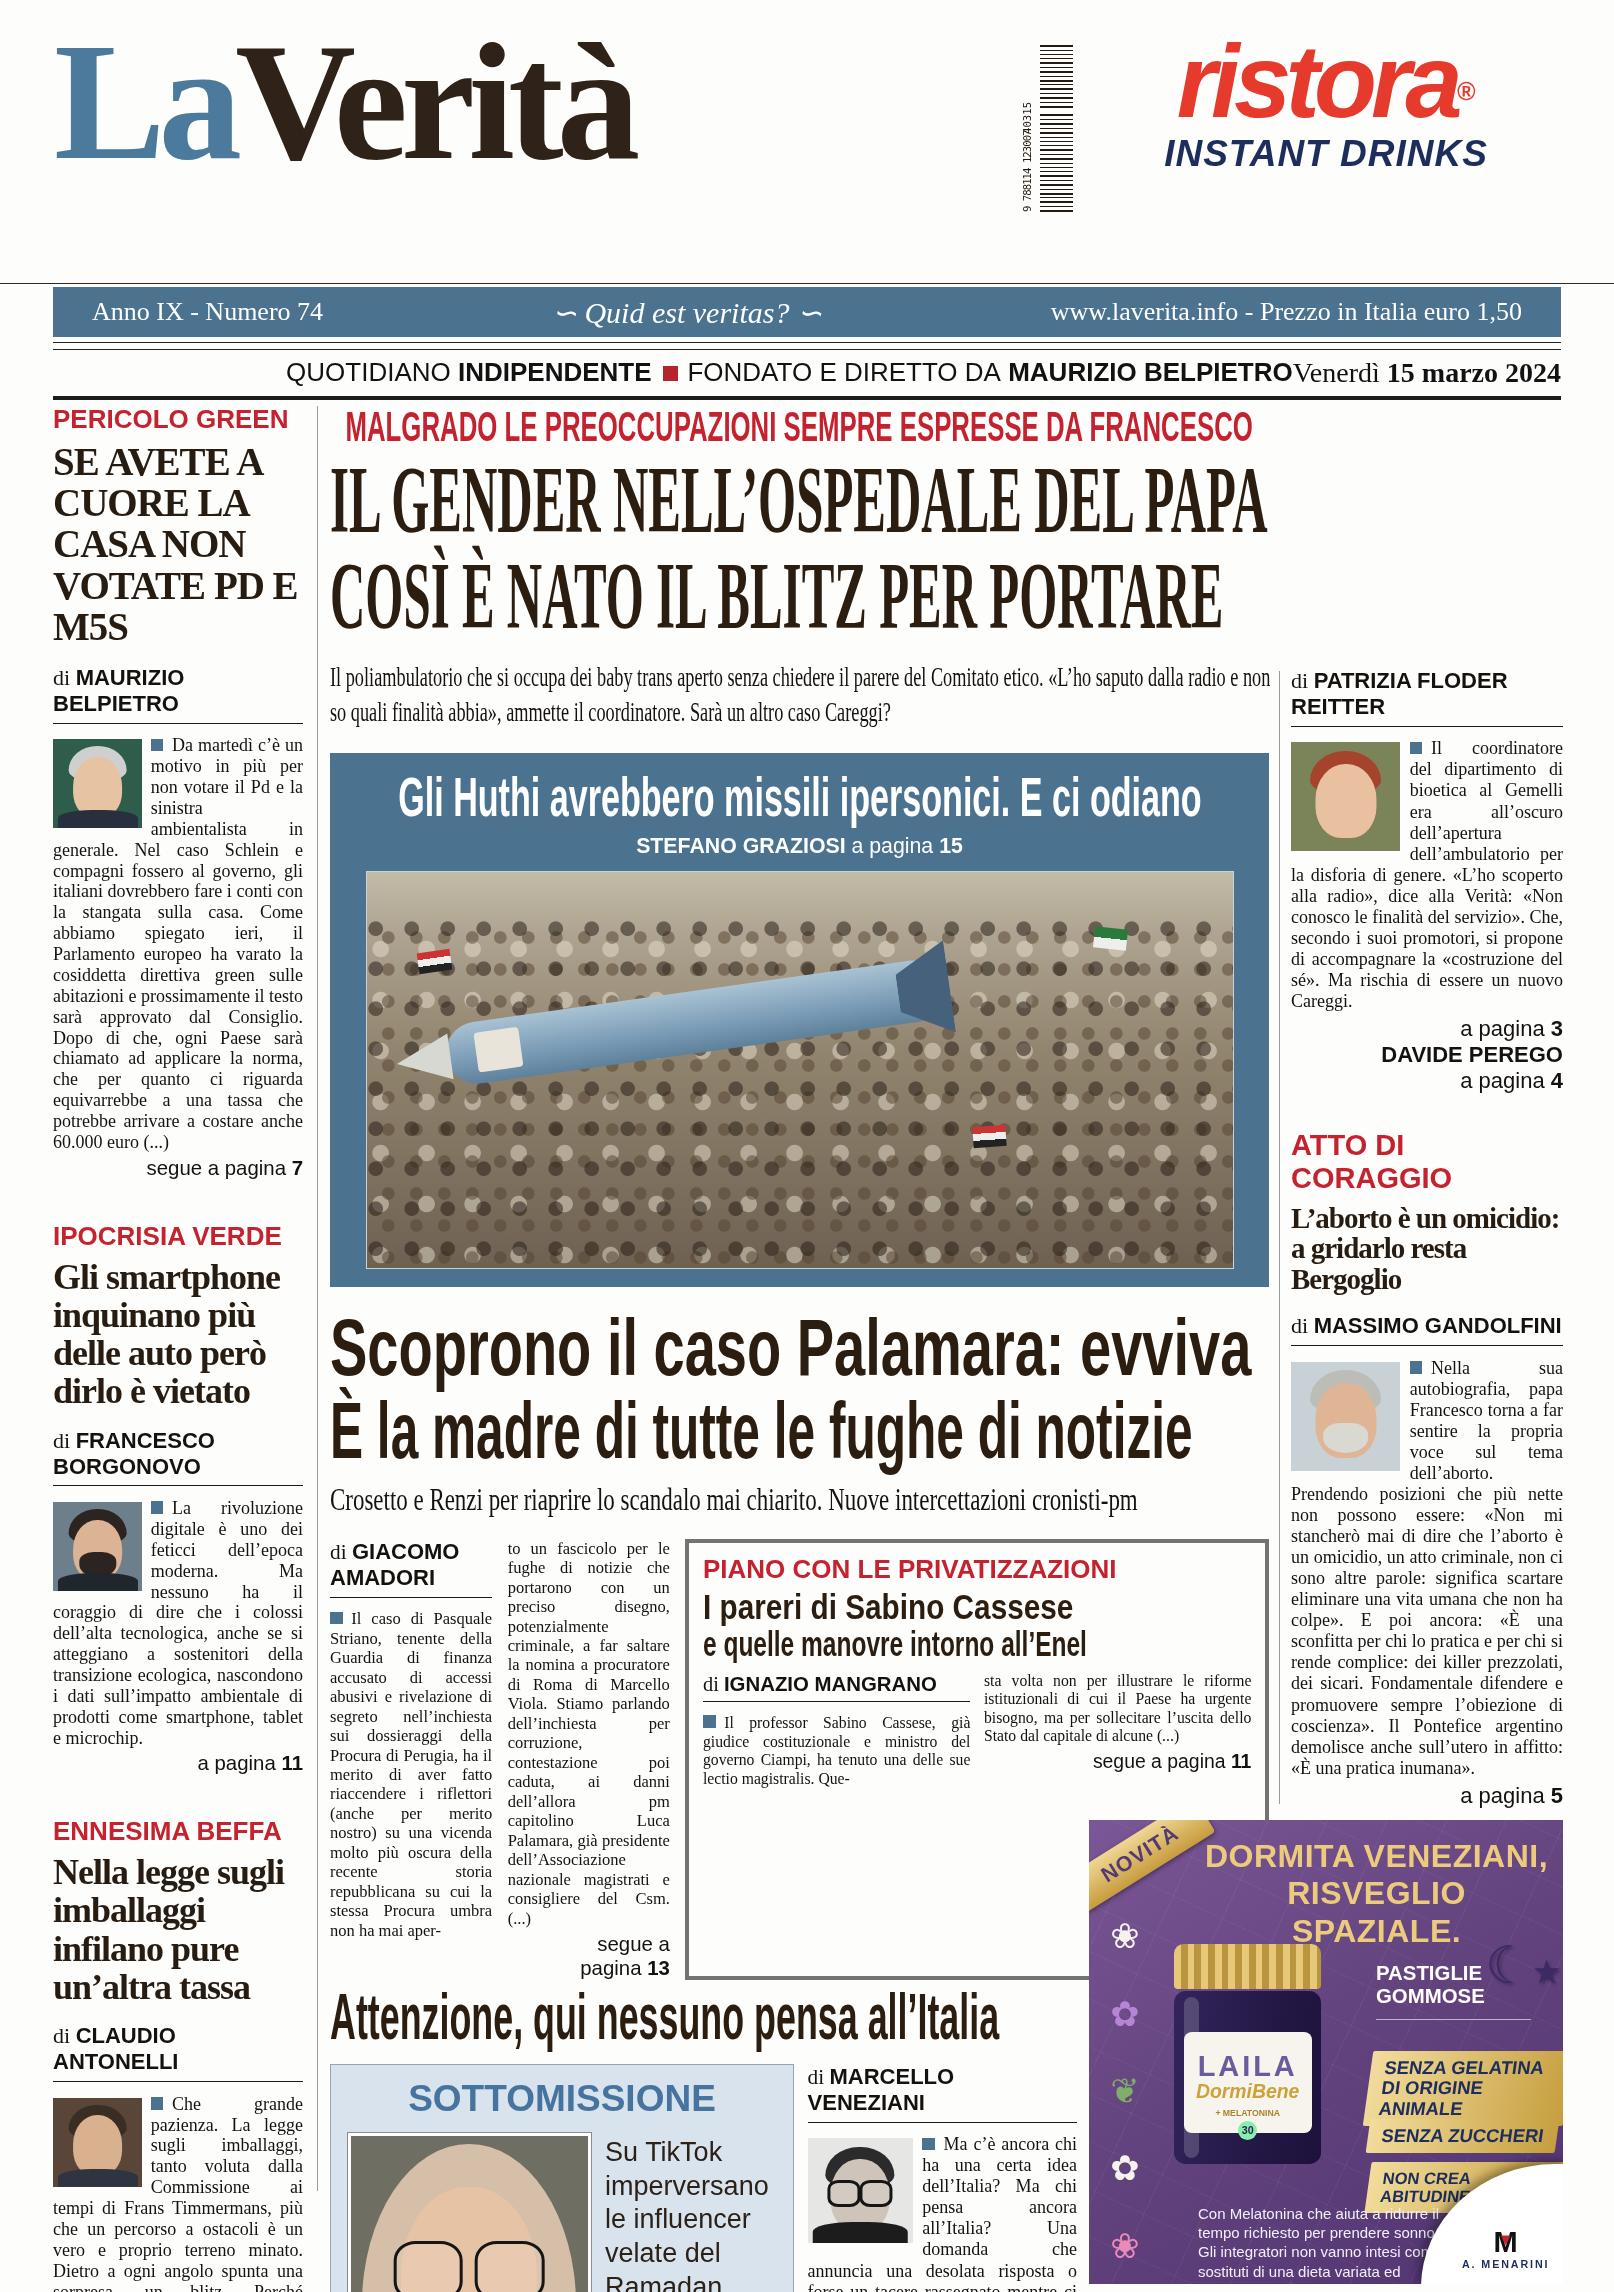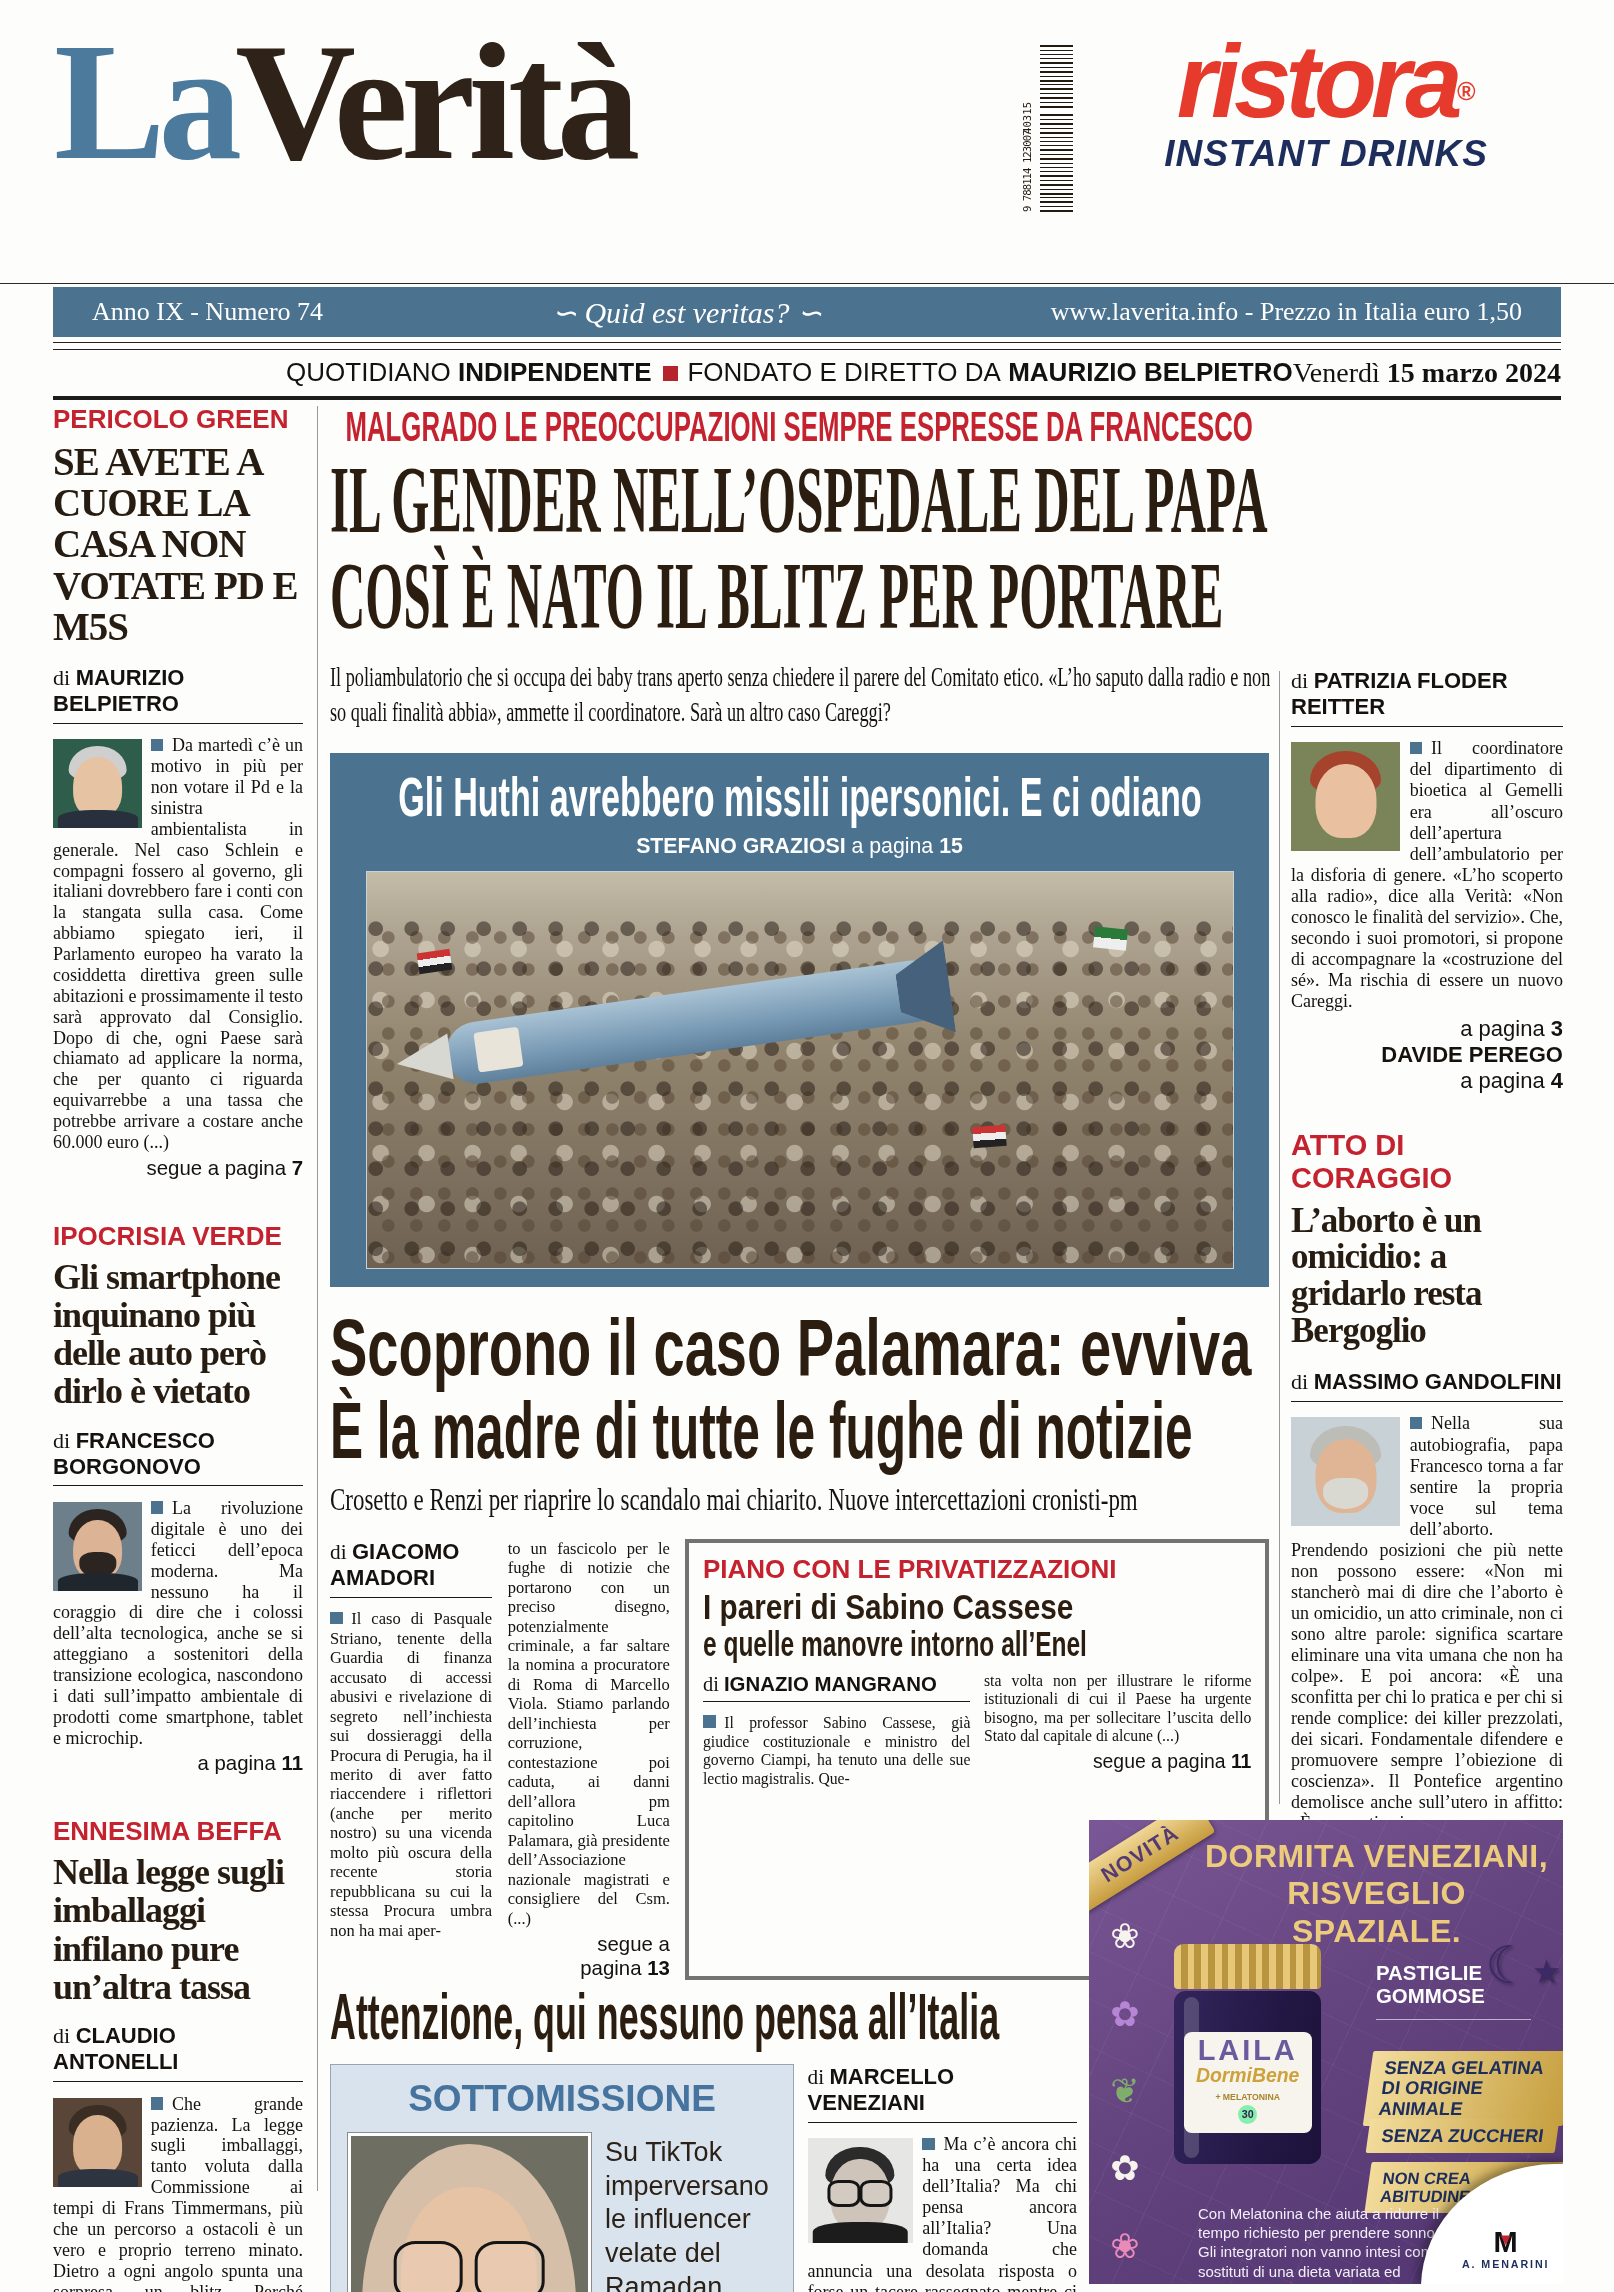--- a/index.html
+++ b/index.html
@@ -68,21 +68,21 @@
   .vr2{left:1279px;top:671px;height:1133px;}
   .lart{margin-bottom:41px;}
   .lart .kicker{font-size:26px;margin-bottom:5.8px;}
   .lart .hl{font-weight:bold;color:#271c11;line-height:1.06;letter-spacing:-1px;margin-bottom:17.5px;}
   .lart .body{font-size:18px;line-height:1.16;}
   .lart .photo{float:left;width:89px;height:89px;margin:3.9px 8.7px 3.9px 0;}
   .rart .body{font-size:18px;line-height:1.17;}
   .rart .photo{float:left;width:109px;height:109px;margin:3.9px 9.7px 1.9px 0;}
   .rart .pref{font-size:22px;}
   .rart .kicker{font-size:29px;margin-bottom:7.8px;}
-  .rart .hl{font-weight:bold;color:#271c11;font-size:35px;line-height:1.05;letter-spacing:-1px;margin-bottom:19.4px;}
+  .rart .hl{font-weight:bold;color:#271c11;font-size:29px;line-height:1.05;letter-spacing:-1px;margin-bottom:19.4px;}
   .rname{font-family:"Liberation Sans",sans-serif;font-weight:800;font-size:22px;text-align:right;}
   
   .leadkick{height:50px;}
   .leadkick .cx{font-family:"Liberation Sans",sans-serif;font-weight:800;font-size:43px;color:#c5222f;transform:scaleX(.60);}
   .mainhl{color:#2b1d10;font-weight:bold;line-height:1.0;}
   .mainhl .cx{font-size:96px;transform:scaleX(.51);letter-spacing:0;}
   .standfirst{margin-top:15.5px;height:80px;overflow:visible;}
   .standfirst .condblock{width:148%;transform:scaleX(.677);transform-origin:0 0;
       font-size:27px;line-height:1.32;color:#15110c;}
   .huthibox{margin-top:13.6px;background:#4b7390;padding:11.6px 15.5px 17.5px;box-sizing:border-box;overflow:hidden;}
@@ -151,21 +151,21 @@
       padding:7.8px 33px;border-radius:3.9px;box-shadow:0 1.9px 5.8px rgba(0,0,0,.4);letter-spacing:1px;}
   .adhl{position:absolute;left:115px;top:17.5px;width:345px;text-align:center;font-weight:800;font-size:32px;
       line-height:1.18;color:#eccb7d;letter-spacing:0.5px;}
   .jar{position:absolute;left:85px;top:124px;width:147px;}
   .jarcap{width:147px;height:45px;border-radius:9.7px 9.7px 3.9px 3.9px;
       background:repeating-linear-gradient(90deg,#e7c878 0 6.8px,#b9953f 6.8px 13.6px);}
   .jarbody{width:147px;height:173px;margin-top:1.9px;border-radius:11.6px;position:relative;overflow:hidden;
       background:linear-gradient(100deg,#33255c,#241947 55%,#1c123a);}
   .jarbody .sheen{position:absolute;left:9.7px;top:5.8px;width:15.5px;height:161px;background:rgba(255,255,255,.18);border-radius:7.8px;}
   .jarlabel{position:absolute;left:9.7px;top:41px;width:128px;height:101px;background:#f7f4ee;border-radius:7.8px;
-      text-align:center;color:#6b5a9e;padding-top:4px;box-sizing:border-box;}
+      text-align:center;color:#6b5a9e;padding-top:20px;box-sizing:border-box;}
   .jarlabel .lbrand{font-weight:bold;font-size:29px;letter-spacing:2.9px;line-height:1;}
   .jarlabel .lprod{font-style:italic;font-weight:800;font-size:19.4px;color:#cda23b;line-height:1.1;}
   .jarlabel .lnote{font-size:8.7px;font-weight:800;color:#a8842d;margin-top:5.8px;}
   .jarlabel .lcount{display:inline-block;margin-top:2.9px;width:19.4px;height:19.4px;line-height:19.4px;border-radius:50%;
       background:#86efac;color:#2c1e50;font-size:10.7px;font-weight:800;}
   .pastiglie{position:absolute;left:287px;top:142px;width:155px;font-weight:800;font-size:20.4px;line-height:1.15;
       border-bottom:1px solid rgba(255,255,255,.6);padding-bottom:9.7px;}
   .gummies{position:absolute;left:396px;top:115px;font-size:52px;color:#3c2a66;text-shadow:1.9px 1.9px 2.9px rgba(0,0,0,.35);}
   .gummies .st{font-size:33px;}
   .claim{position:absolute;left:279px;transform:skewX(-8deg);background:linear-gradient(100deg,#f3dd9d,#c59e3e);

